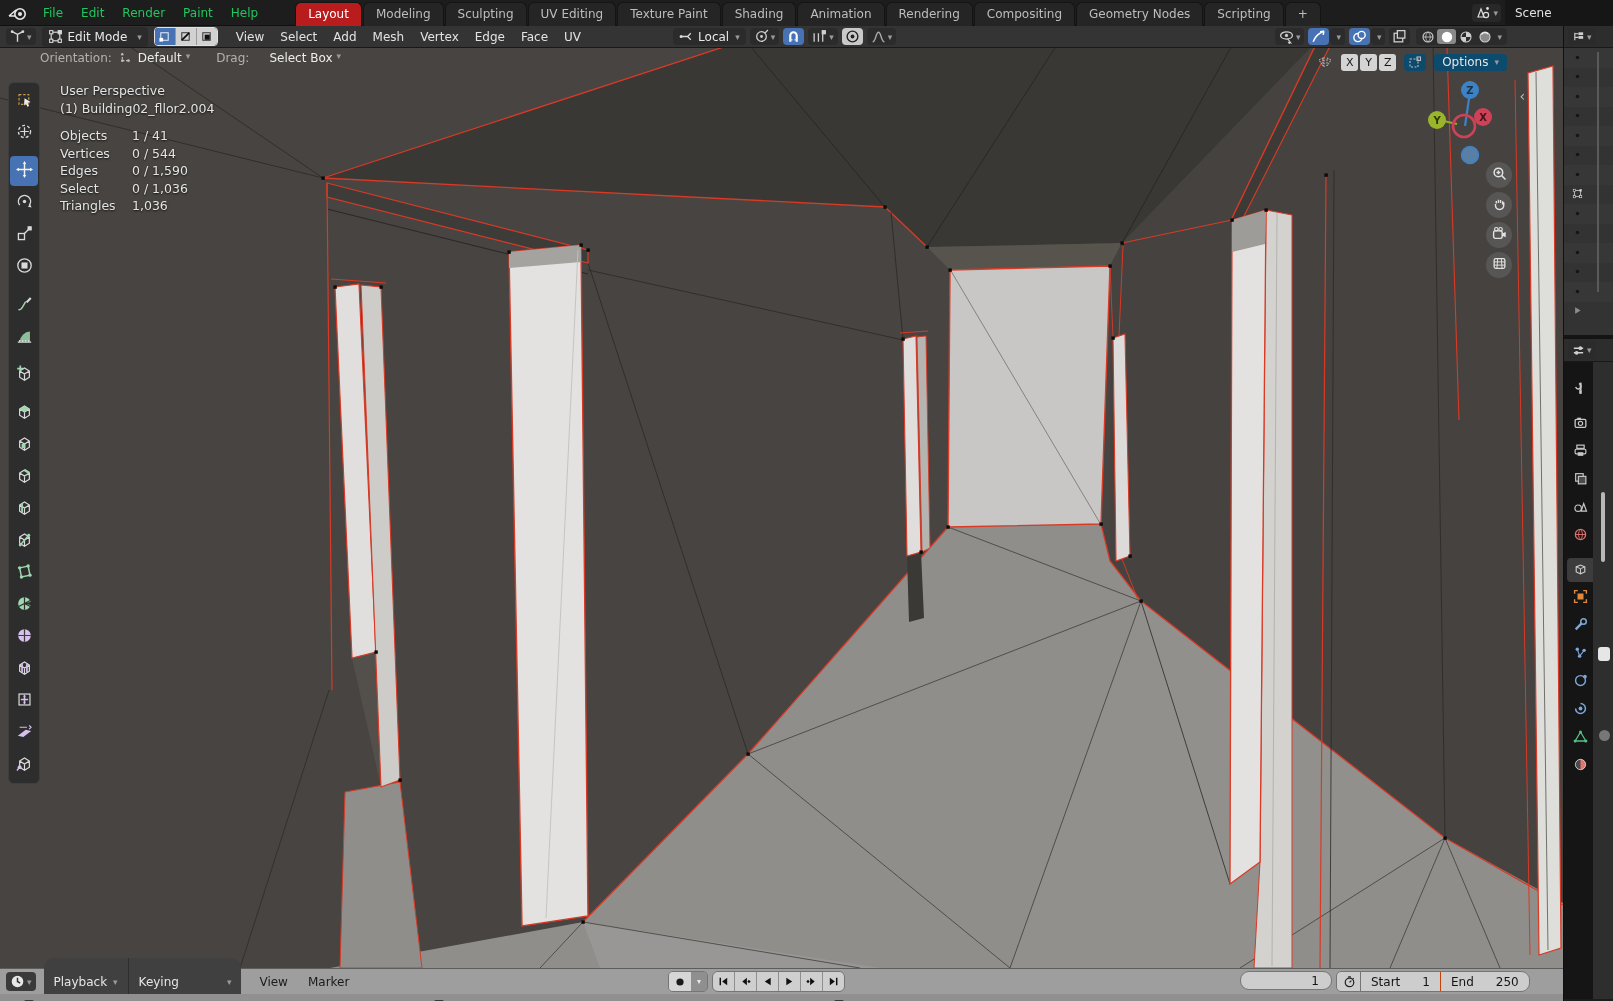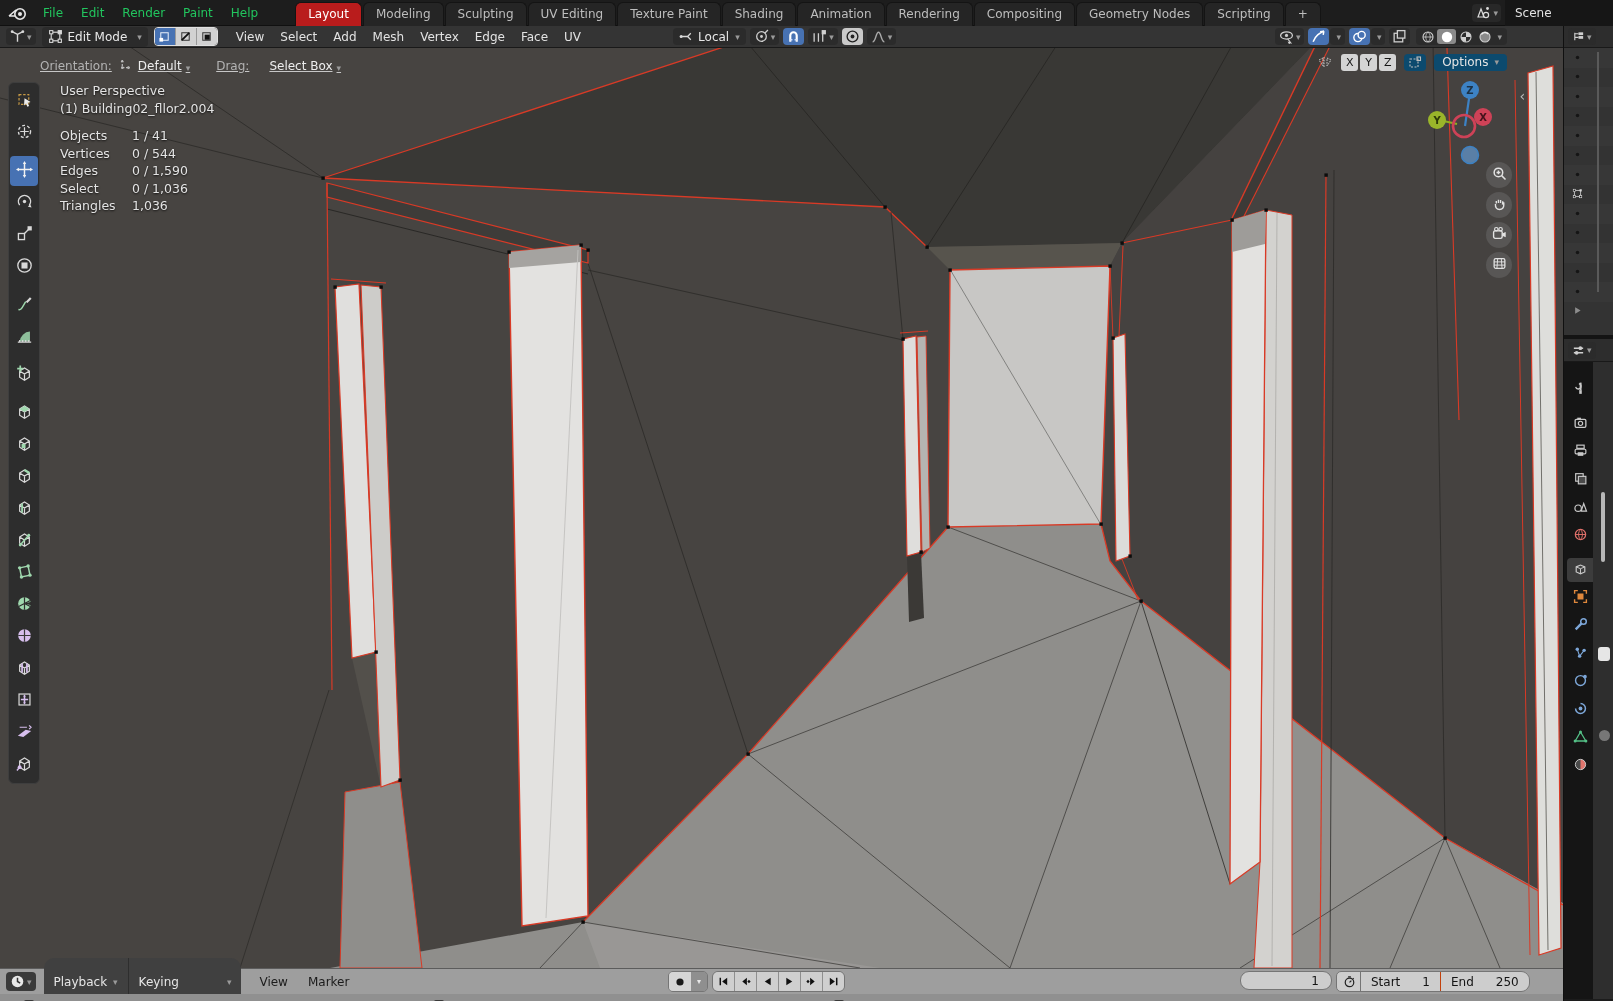--- a/index.html
+++ b/index.html
@@ -30,21 +30,21 @@
   .vmenus{display:flex;margin-left:10px;}
   .vmenu{padding:3px 8px;color:#e2e2e2;}
   .hicon{width:15px;height:15px;display:inline-block;}
   .hgap{margin-left:84px;}
   .hright{margin-left:auto;display:flex;align-items:center;margin-right:56px;}
   .shadegrp{display:flex;background:#2b2b2b;border-radius:4px;margin-left:6px;align-items:center;height:17px;padding:0 2px;}
   .shadebtn{width:19px;height:15px;display:flex;align-items:center;justify-content:center;border-radius:3px;}
   .shadebtn.active{background:#8a8a8a;}
   
   .viewport{left:0;top:48px;width:1563px;height:920px;background:#474441;}
-  .toolsettings{left:40px;top:3px;height:22px;display:flex;align-items:flex-end;color:#c7c7c7;text-decoration:underline;}
+  .toolsettings{left:40px;top:3px;height:22px;display:flex;align-items:flex-start;color:#c7c7c7;}
   .ts-lab{color:#b2b2b2;margin-right:6px;}
   .ts-val{color:#ededed;margin-right:2px;}
   .ts-right{position:absolute;right:56px;top:3px;height:22px;display:flex;align-items:center;}
   .axisbtn{width:17px;height:17px;background:#d4d4d4;color:#151515;display:flex;align-items:center;justify-content:center;border-radius:3px;margin-left:2px;font-size:11px;}
   .darkbtn{display:flex;align-items:center;background:#0c4a6e;border-radius:4px;padding:2px 8px;height:17px;box-sizing:border-box;margin-left:8px;color:#e4e4e4;}
   .stats{left:60px;top:34px;line-height:17.5px;color:#e4e4e4;text-shadow:0 1px 2px rgba(0,0,0,.75);font-size:12.5px;}
   .statrow{display:flex;}
   .statrow .sl{width:72px;}
   .statgap{height:10px;}
   

